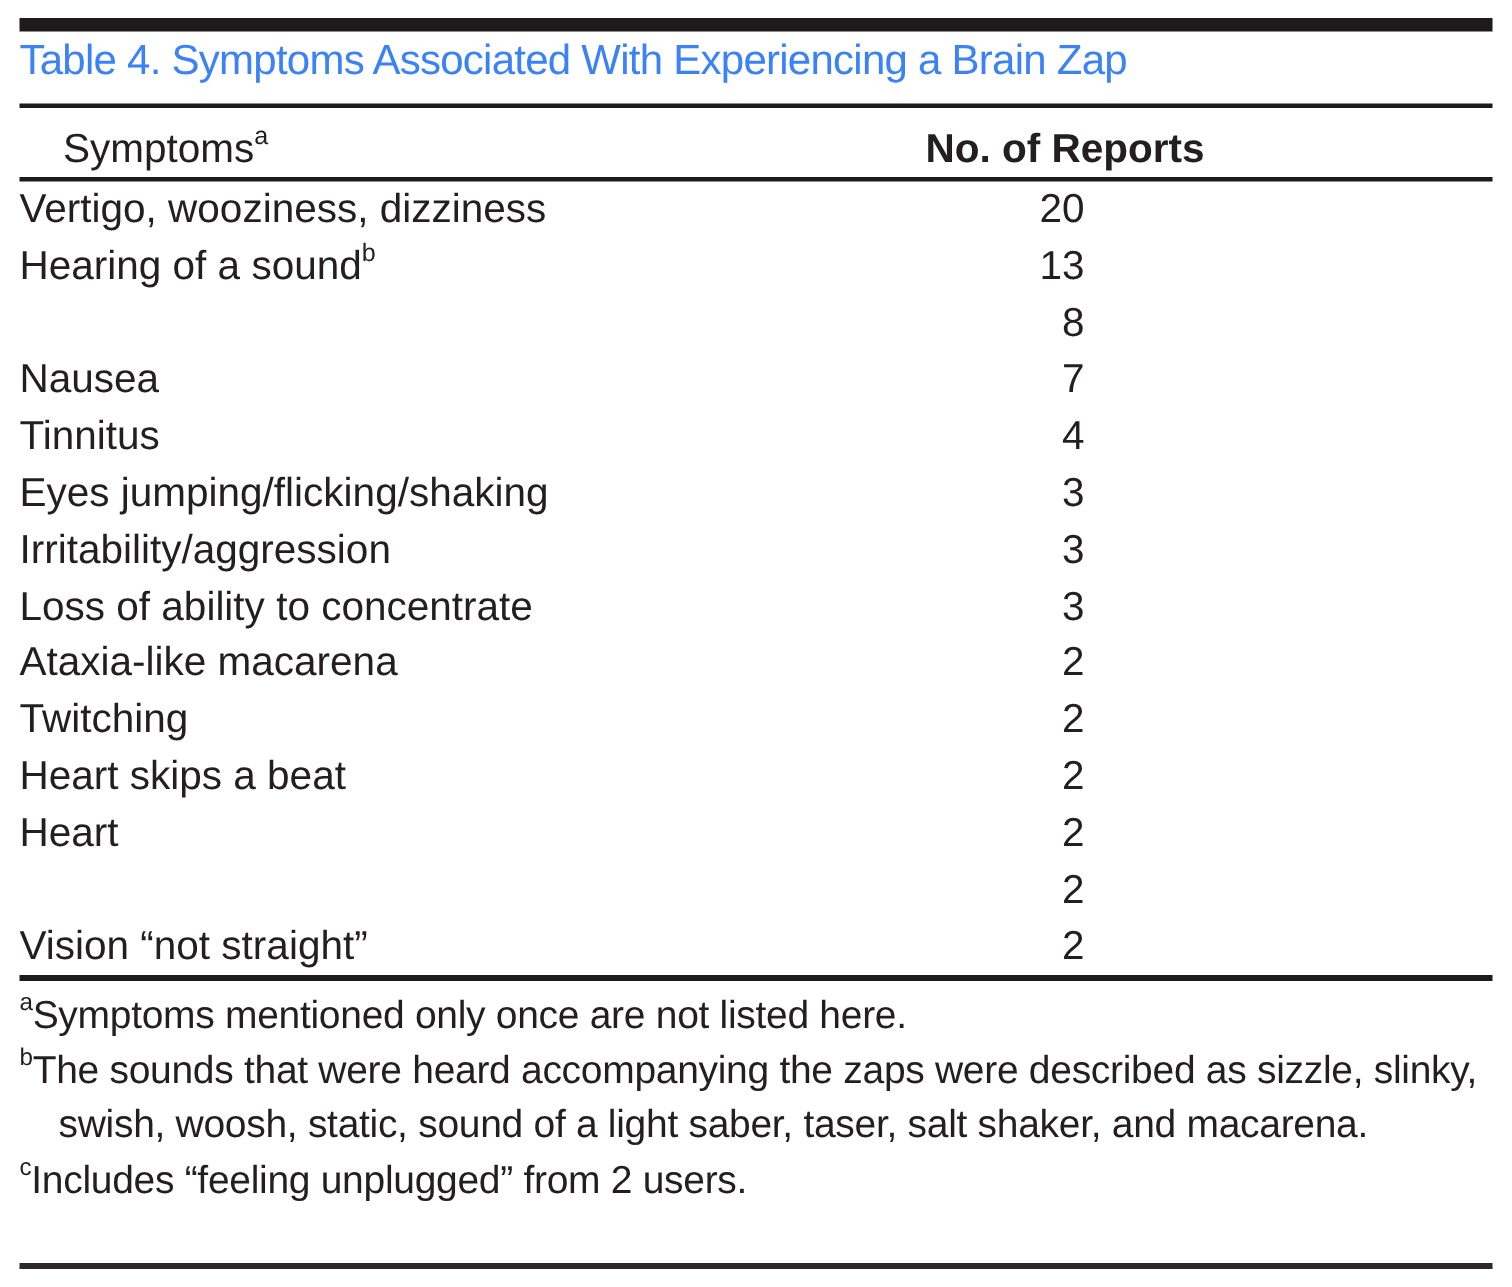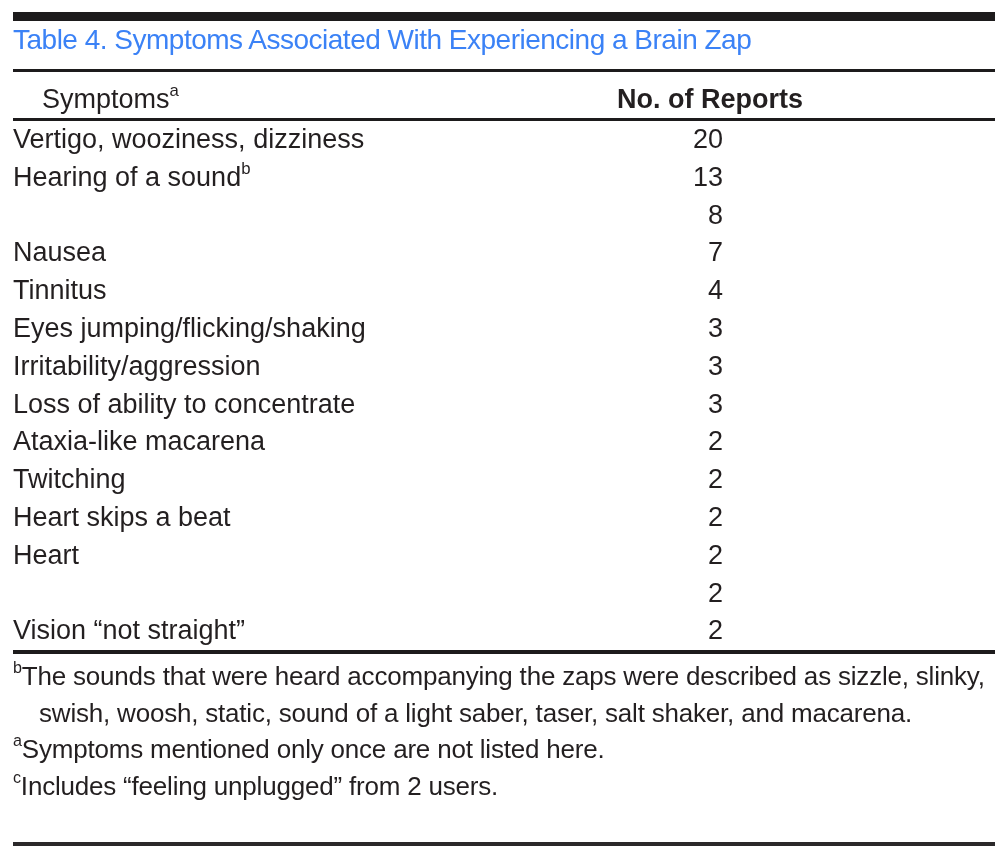--- a/index.html
+++ b/index.html
@@ -163,20 +163,20 @@
     </div>
     <div class="row">
       <div class="symptom"><span>Vision “not straight”</span><sup></sup></div>
       <div class="count">2</div>
     </div>
   </div>
 
   <div class="rule rule-body"></div>
 
   <div class="footnotes">
+    <div class="footnote"><sup>a</sup><span>Symptoms mentioned only once are not listed here.</span></div>
     <div class="footnote"><sup>b</sup><span>The sounds that were heard accompanying the zaps were described as sizzle, slinky, swish, woosh, static, sound of a light saber, taser, salt shaker, and macarena.</span></div>
-    <div class="footnote"><sup>a</sup><span>Symptoms mentioned only once are not listed here.</span></div>
     <div class="footnote"><sup>c</sup><span>Includes “feeling unplugged” from 2 users.</span></div>
   </div>
 
   <div class="rule bar-bottom"></div>
 
 </div>
 
 </body></html>

